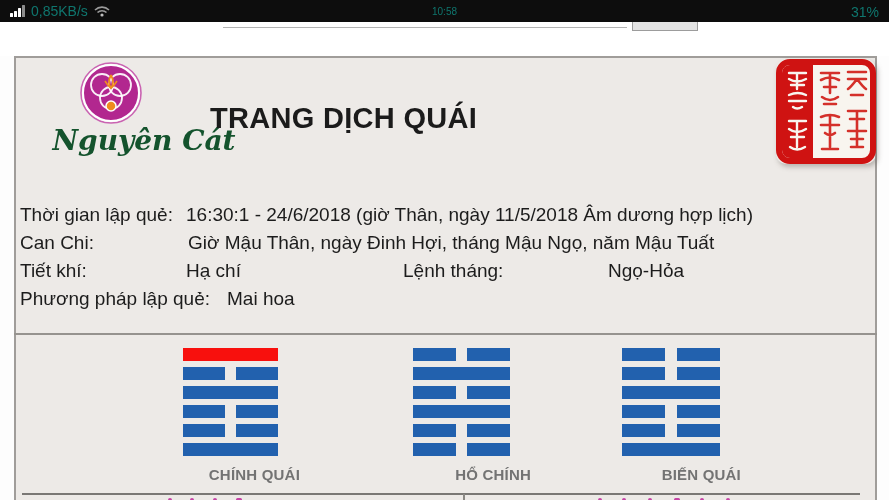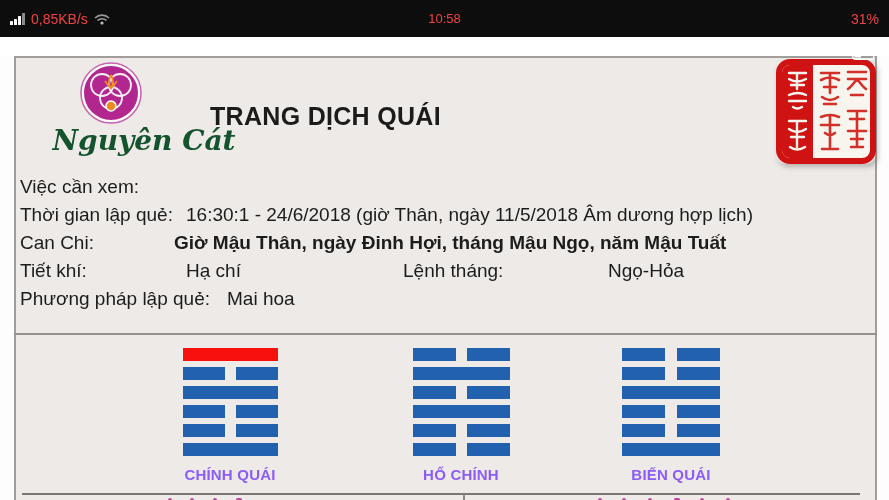--- a/index.html
+++ b/index.html
@@ -4,26 +4,26 @@
 <style>
   html,body{margin:0;padding:0;}
   body{
     width:889px;height:500px;overflow:hidden;position:relative;
     background:#fdfdfd;
     font-family:"Liberation Sans","DejaVu Sans",sans-serif;
     -webkit-font-smoothing:antialiased;
   }
   
   .status-bar{
-    position:absolute;left:0;top:0;width:889px;height:37px;
-    background:#0d0d0d;color:#ef4444;display:flex;align-items:center;
+    position:absolute;left:0;top:0;width:889px;height:22px;
+    background:#0d0d0d;color:#0f766e;display:flex;align-items:center;
     font-size:14px;padding:0 10px;box-sizing:border-box;z-index:30;
   }
   .sb-left{display:flex;align-items:center;gap:6px;}
-  .sb-center{position:absolute;left:0;right:0;text-align:center;font-size:13px;}
+  .sb-center{position:absolute;left:0;right:0;text-align:center;font-size:10px;}
   .sb-right{margin-left:auto;display:flex;align-items:center;gap:20px;z-index:2;flex-direction:column;}
   .sig{display:flex;align-items:flex-end;gap:1px;height:12px;}
   .sig i{display:block;width:3px;background:#fff;border-radius:0.5px;}
   .sig i:nth-child(1){height:4px;}
   .sig i:nth-child(2){height:6px;}
   .sig i:nth-child(3){height:9px;}
   .sig i:nth-child(4){height:12px;background:#8c8c8c;}
   
   .browser-strip{position:absolute;left:0;top:22px;width:889px;height:34px;background:#ffffff;}
   .input-underline{position:absolute;left:223px;top:5px;width:404px;height:1px;background:#b3b3b3;}
@@ -38,43 +38,43 @@
   }
   .panel > *{position:absolute;}
   .logo-svg{left:63px;top:3px;}
   .brand{
     left:28px;top:66px;width:200px;text-align:center;
     font-family:"DejaVu Serif","Liberation Serif",serif;
     font-style:italic;font-weight:bold;font-size:28px;color:#14532d;
     letter-spacing:0px;white-space:nowrap;
   }
   .page-title{
-    left:194px;top:44px;font-size:25px;font-weight:bold;color:#1b1b1b;
+    left:194px;top:44px;font-size:29px;font-weight:bold;color:#1b1b1b;
     letter-spacing:0.3px;white-space:nowrap;
   }
   .seal-wrap{left:760px;top:1px;width:100px;height:105px;border-radius:10px;
     box-shadow:2px 3px 5px rgba(90,80,75,.35);}
   
   .irow{left:4px;top:0;width:840px;height:24px;font-size:19px;color:#1c1c1c;white-space:nowrap;}
   .irow .val{position:absolute;top:0;}
   .r1{top:118px;} .r2{top:146px;} .r3{top:174px;} .r4{top:202px;} .r5{top:230px;}
-  .v166{left:166px;text-align:right;} .v168{left:154px;font-weight:bold;} .v383{left:383px;} .v588{left:588px;} .v207{left:207px;}
+  .v166{left:166px;text-align:right;} .v168{left:168px;} .v383{left:383px;} .v588{left:588px;} .v207{left:207px;}
   .divider{left:-2px;top:275px;width:863px;height:2px;background:#96938f;}
   
   .hx{top:290px;}
   .hx1{left:167px;width:95px;}
   .hx2{left:397px;width:97px;}
   .hx3{left:606px;width:98px;}
   .hx-row{height:13px;margin-bottom:6px;background:var(--hx-blue,#2261ae);}
   .hx-row.red{background:var(--hx-red,#f8100d);}
   .hx-row.broken{background:none;display:flex;justify-content:space-between;}
   .hx-row.broken i{display:block;width:44%;height:13px;background:var(--hx-blue,#2261ae);}
   .hx-label{
-    top:408px;width:140px;text-align:center;font-size:15px;font-weight:bold;
-    color:#8b5cf6;letter-spacing:0.2px;white-space:nowrap;
+    top:408px;width:140px;text-align:right;font-size:15px;font-weight:bold;
+    color:#737373;letter-spacing:0.2px;white-space:nowrap;
   }
   .hxl1{left:144px;} .hxl2{left:375px;} .hxl3{left:585px;}
   
   .btable-line{left:6px;top:435px;width:838px;height:2px;background:#7a7875;}
   .btable-vsep{left:447px;top:436px;width:2px;height:30px;background:#8a8884;}
   .clip-mark{position:absolute;width:4px;height:4px;background:#c544a4;border-radius:2px;top:440px;}
 </style>
 </head>
 <body>
 
@@ -148,23 +148,20 @@
         <path d="M45 58 q9 -4 18 0 M45 66 h18 M49 74 q5 4 10 0 M54 58 v30 M46 90 h16"></path>
       </g>
 
       <g stroke="#d4302a" stroke-width="2.6" fill="none" stroke-linecap="round">
         <path d="M72 13 h18 M72 20 h18 M81 20 q-6 8 -9 10 M81 20 q6 8 9 10 M75 36 h12"></path>
         <path d="M72 52 h18 M81 52 v14 M74 60 h14 M72 72 h18 M75 80 h12 M75 88 h12 M81 66 v22"></path>
       </g>
     </svg>
   </div>
 
-  <div class="irow r1">
-    <span>Việc cần xem:</span>
-  </div>
   <div class="irow r2">
     <span>Thời gian lập quẻ:</span>
     <span class="val v166">16:30:1 - 24/6/2018 (giờ Thân, ngày 11/5/2018 Âm dương hợp lịch)</span>
   </div>
   <div class="irow r3">
     <span>Can Chi:</span>
     <span class="val v168">Giờ Mậu Thân, ngày Đinh Hợi, tháng Mậu Ngọ, năm Mậu Tuất</span>
   </div>
   <div class="irow r4">
     <span>Tiết khí:</span>

